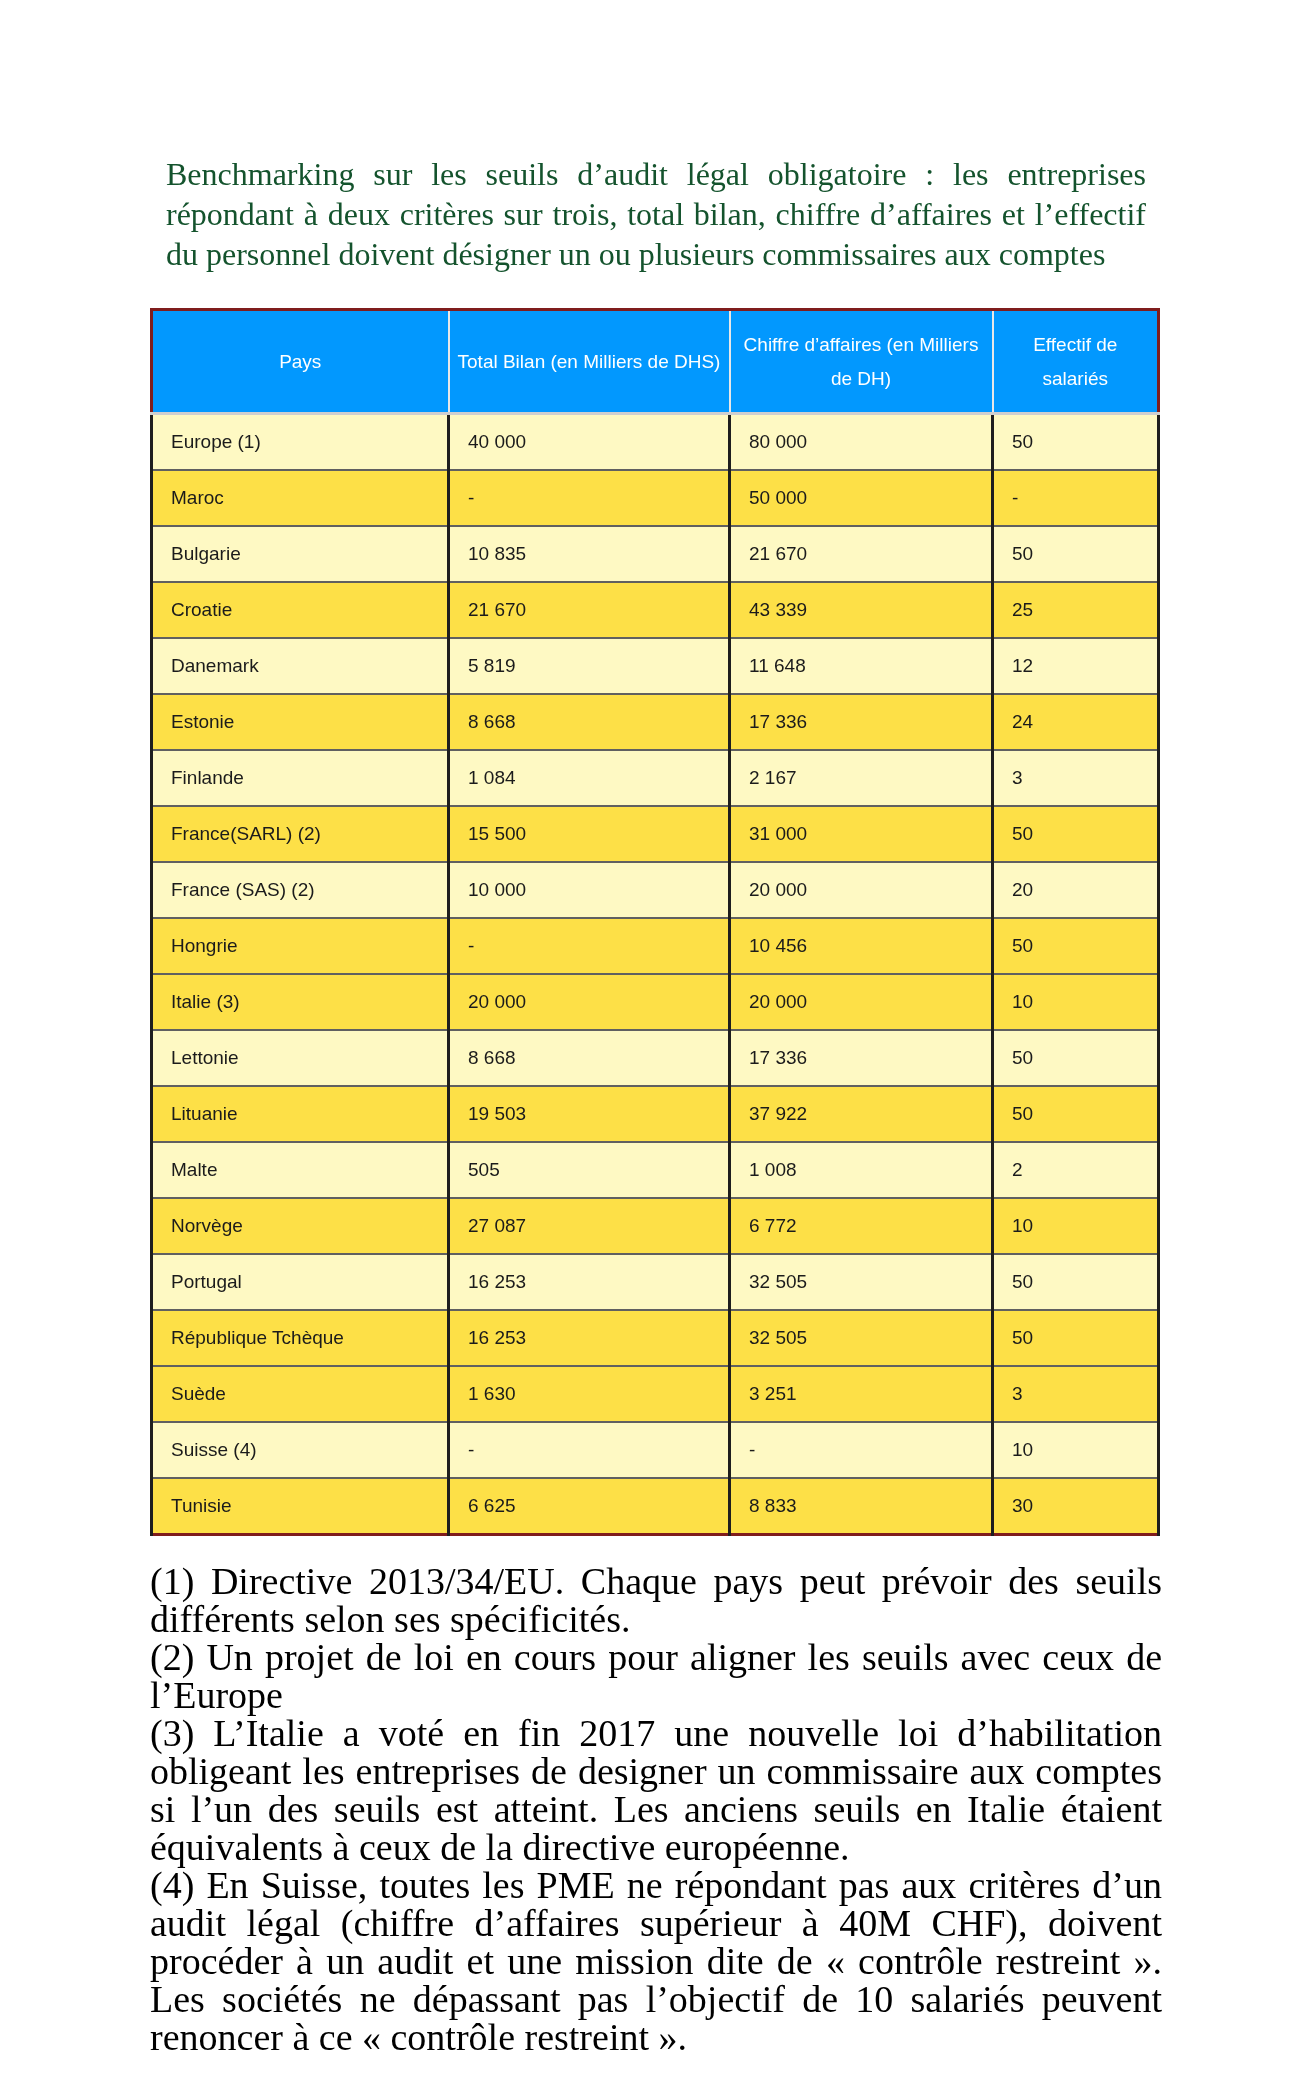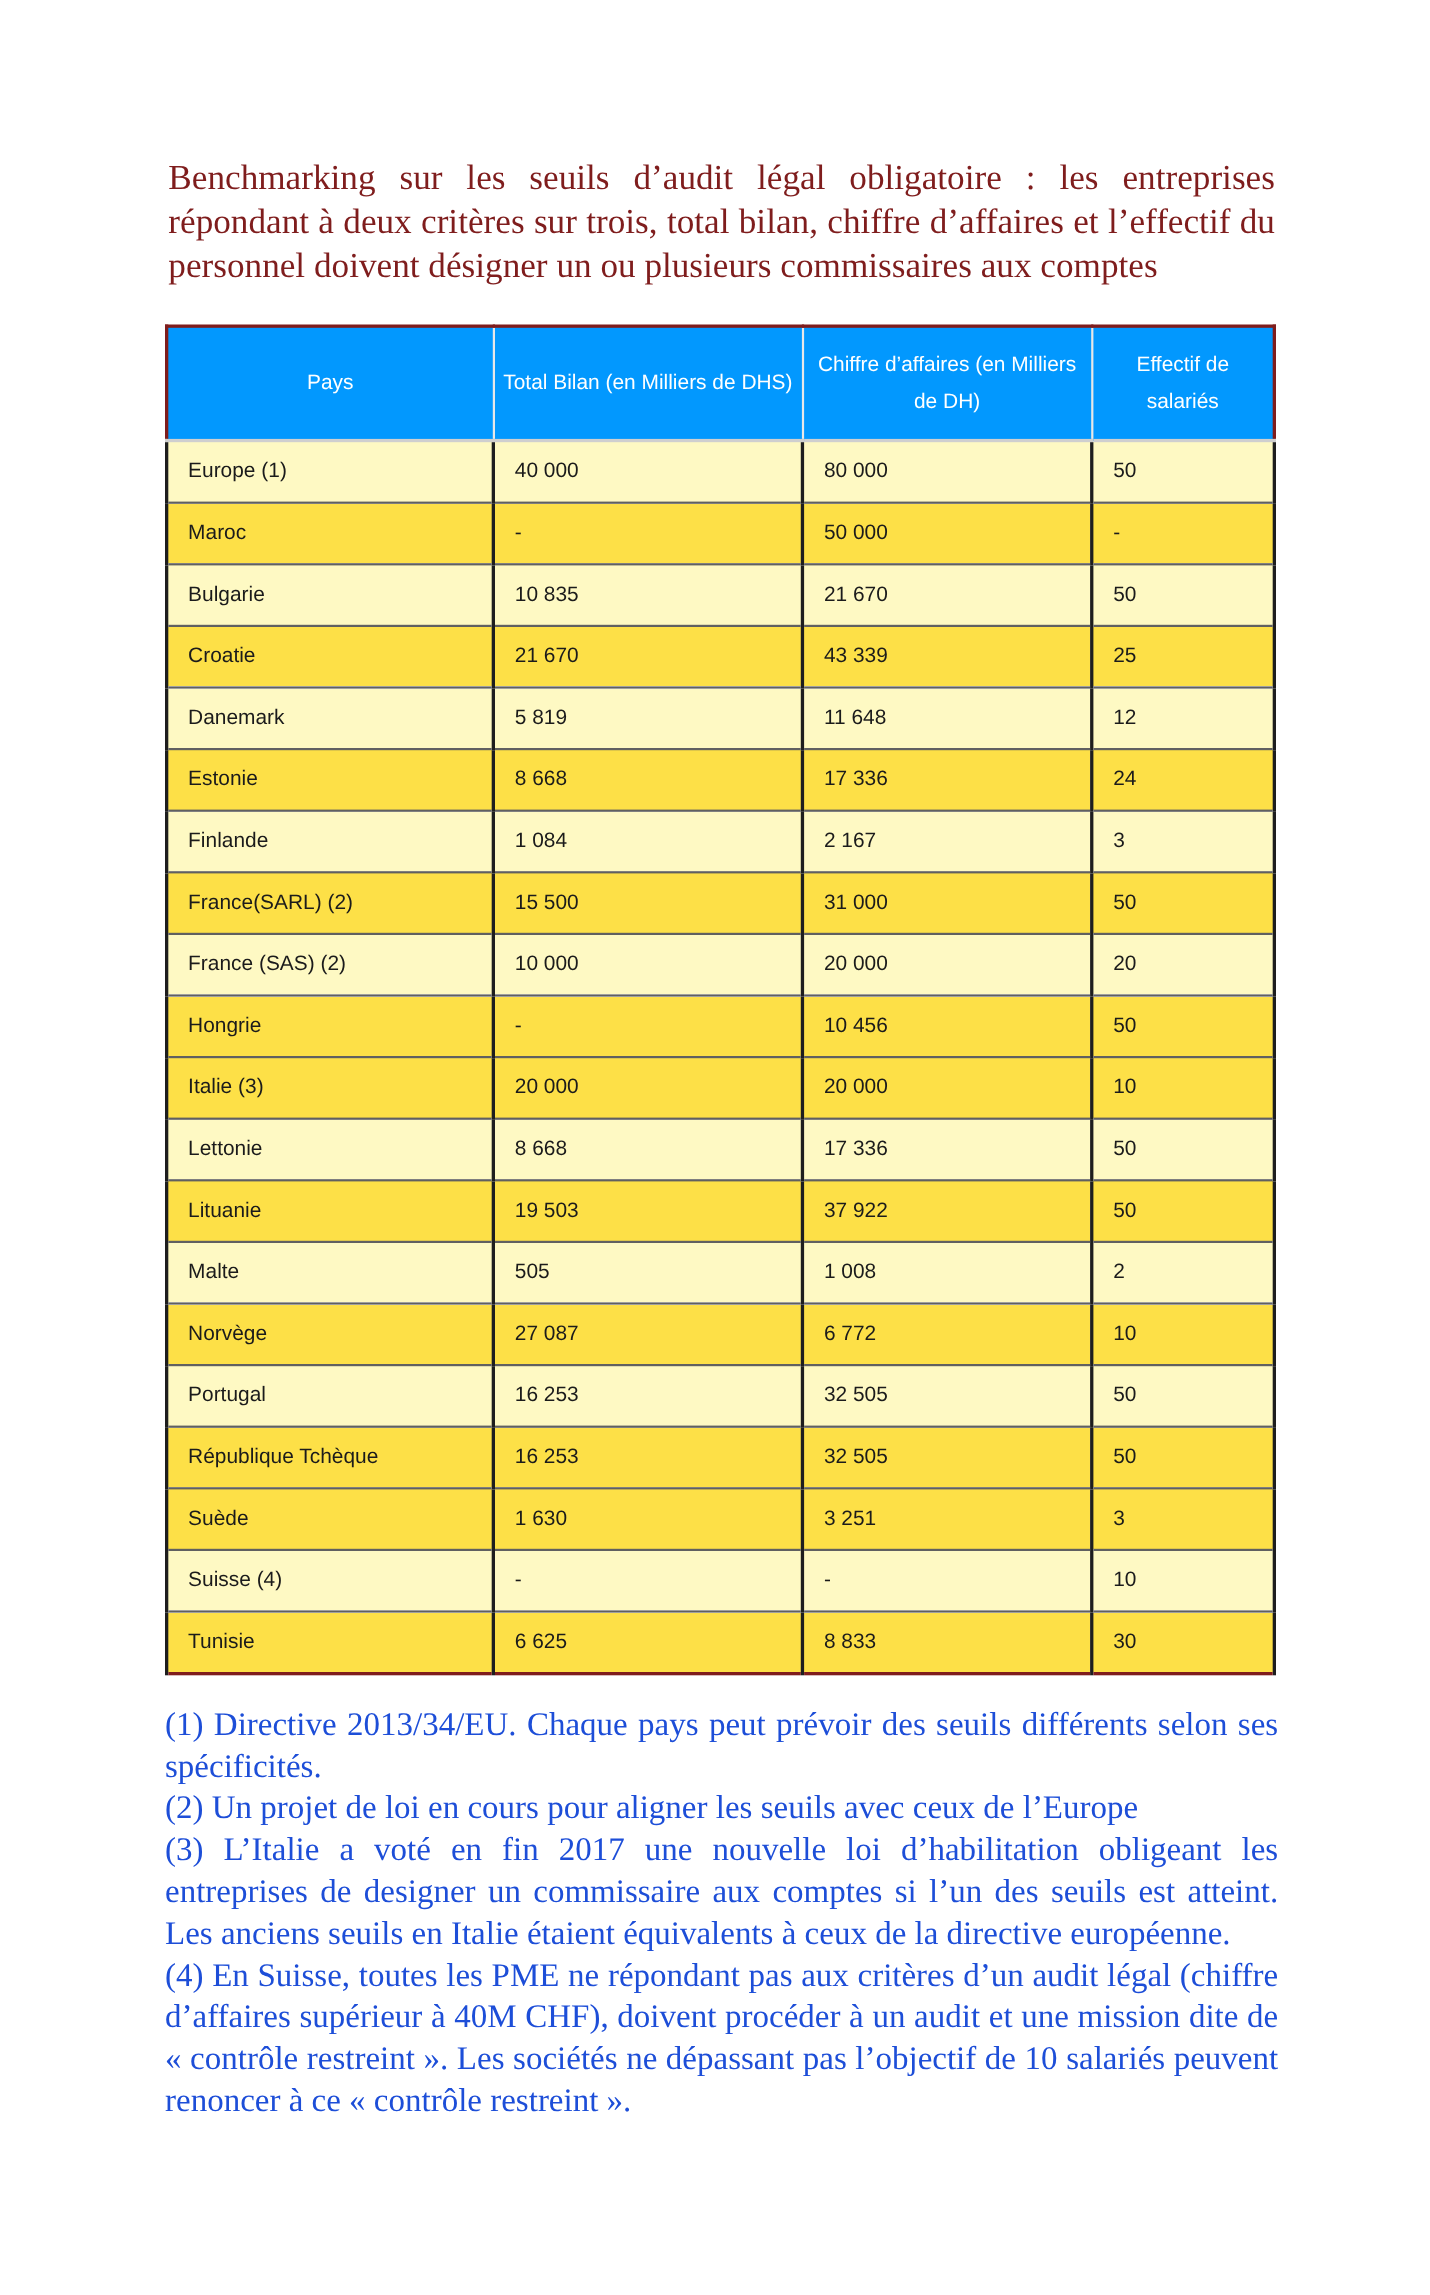--- a/index.html
+++ b/index.html
@@ -15,27 +15,27 @@
     font-family: "Liberation Serif", serif;
     color: #111111;
   }
   .content {
     position: absolute;
     left: 150px;
     top: 0;
     width: 1012px;
   }
   .doc-title {
-    margin: 3px;
+    margin: 16px;
     padding-top: 138px;
     font-size: 32px;
     line-height: 40px;
     font-weight: normal;
     text-align: justify;
-    color: #7f1d1d;
+    color: #14532d;
   }
   table.seuils {
     margin-top: 34px;
     width: 1007px;
     border-collapse: collapse;
     table-layout: fixed;
     font-family: "Liberation Sans", sans-serif;
     font-size: 19px;
     color: #1b1b1b;
     border: 3px solid #7f1d1d;
@@ -62,24 +62,24 @@
     border-bottom: 2px solid #606060;
     border-left: 3px solid #1e1e1e;
     border-right: 3px solid #1e1e1e;
     overflow: hidden;
     white-space: nowrap;
   }
   table.seuils tr.alt td { background: #fef9c3; }
   table.seuils tr.plain td { background: #fde047; }
   .footnotes {
     margin-top: 26px;
-    font-size: 30px;
+    font-size: 38px;
     line-height: 38px;
     text-align: justify;
-    color: #1d4ed8;
+    color: #000000;
   }
   .footnotes p { margin: 0; }
 </style>
 </head>
 <body>
 
 <div class="content">
 
   <p class="doc-title">Benchmarking sur les seuils d’audit légal obligatoire : les entreprises répondant à deux critères sur trois, total bilan, chiffre d’affaires et l’effectif du personnel doivent désigner un ou plusieurs commissaires aux comptes</p>
 

